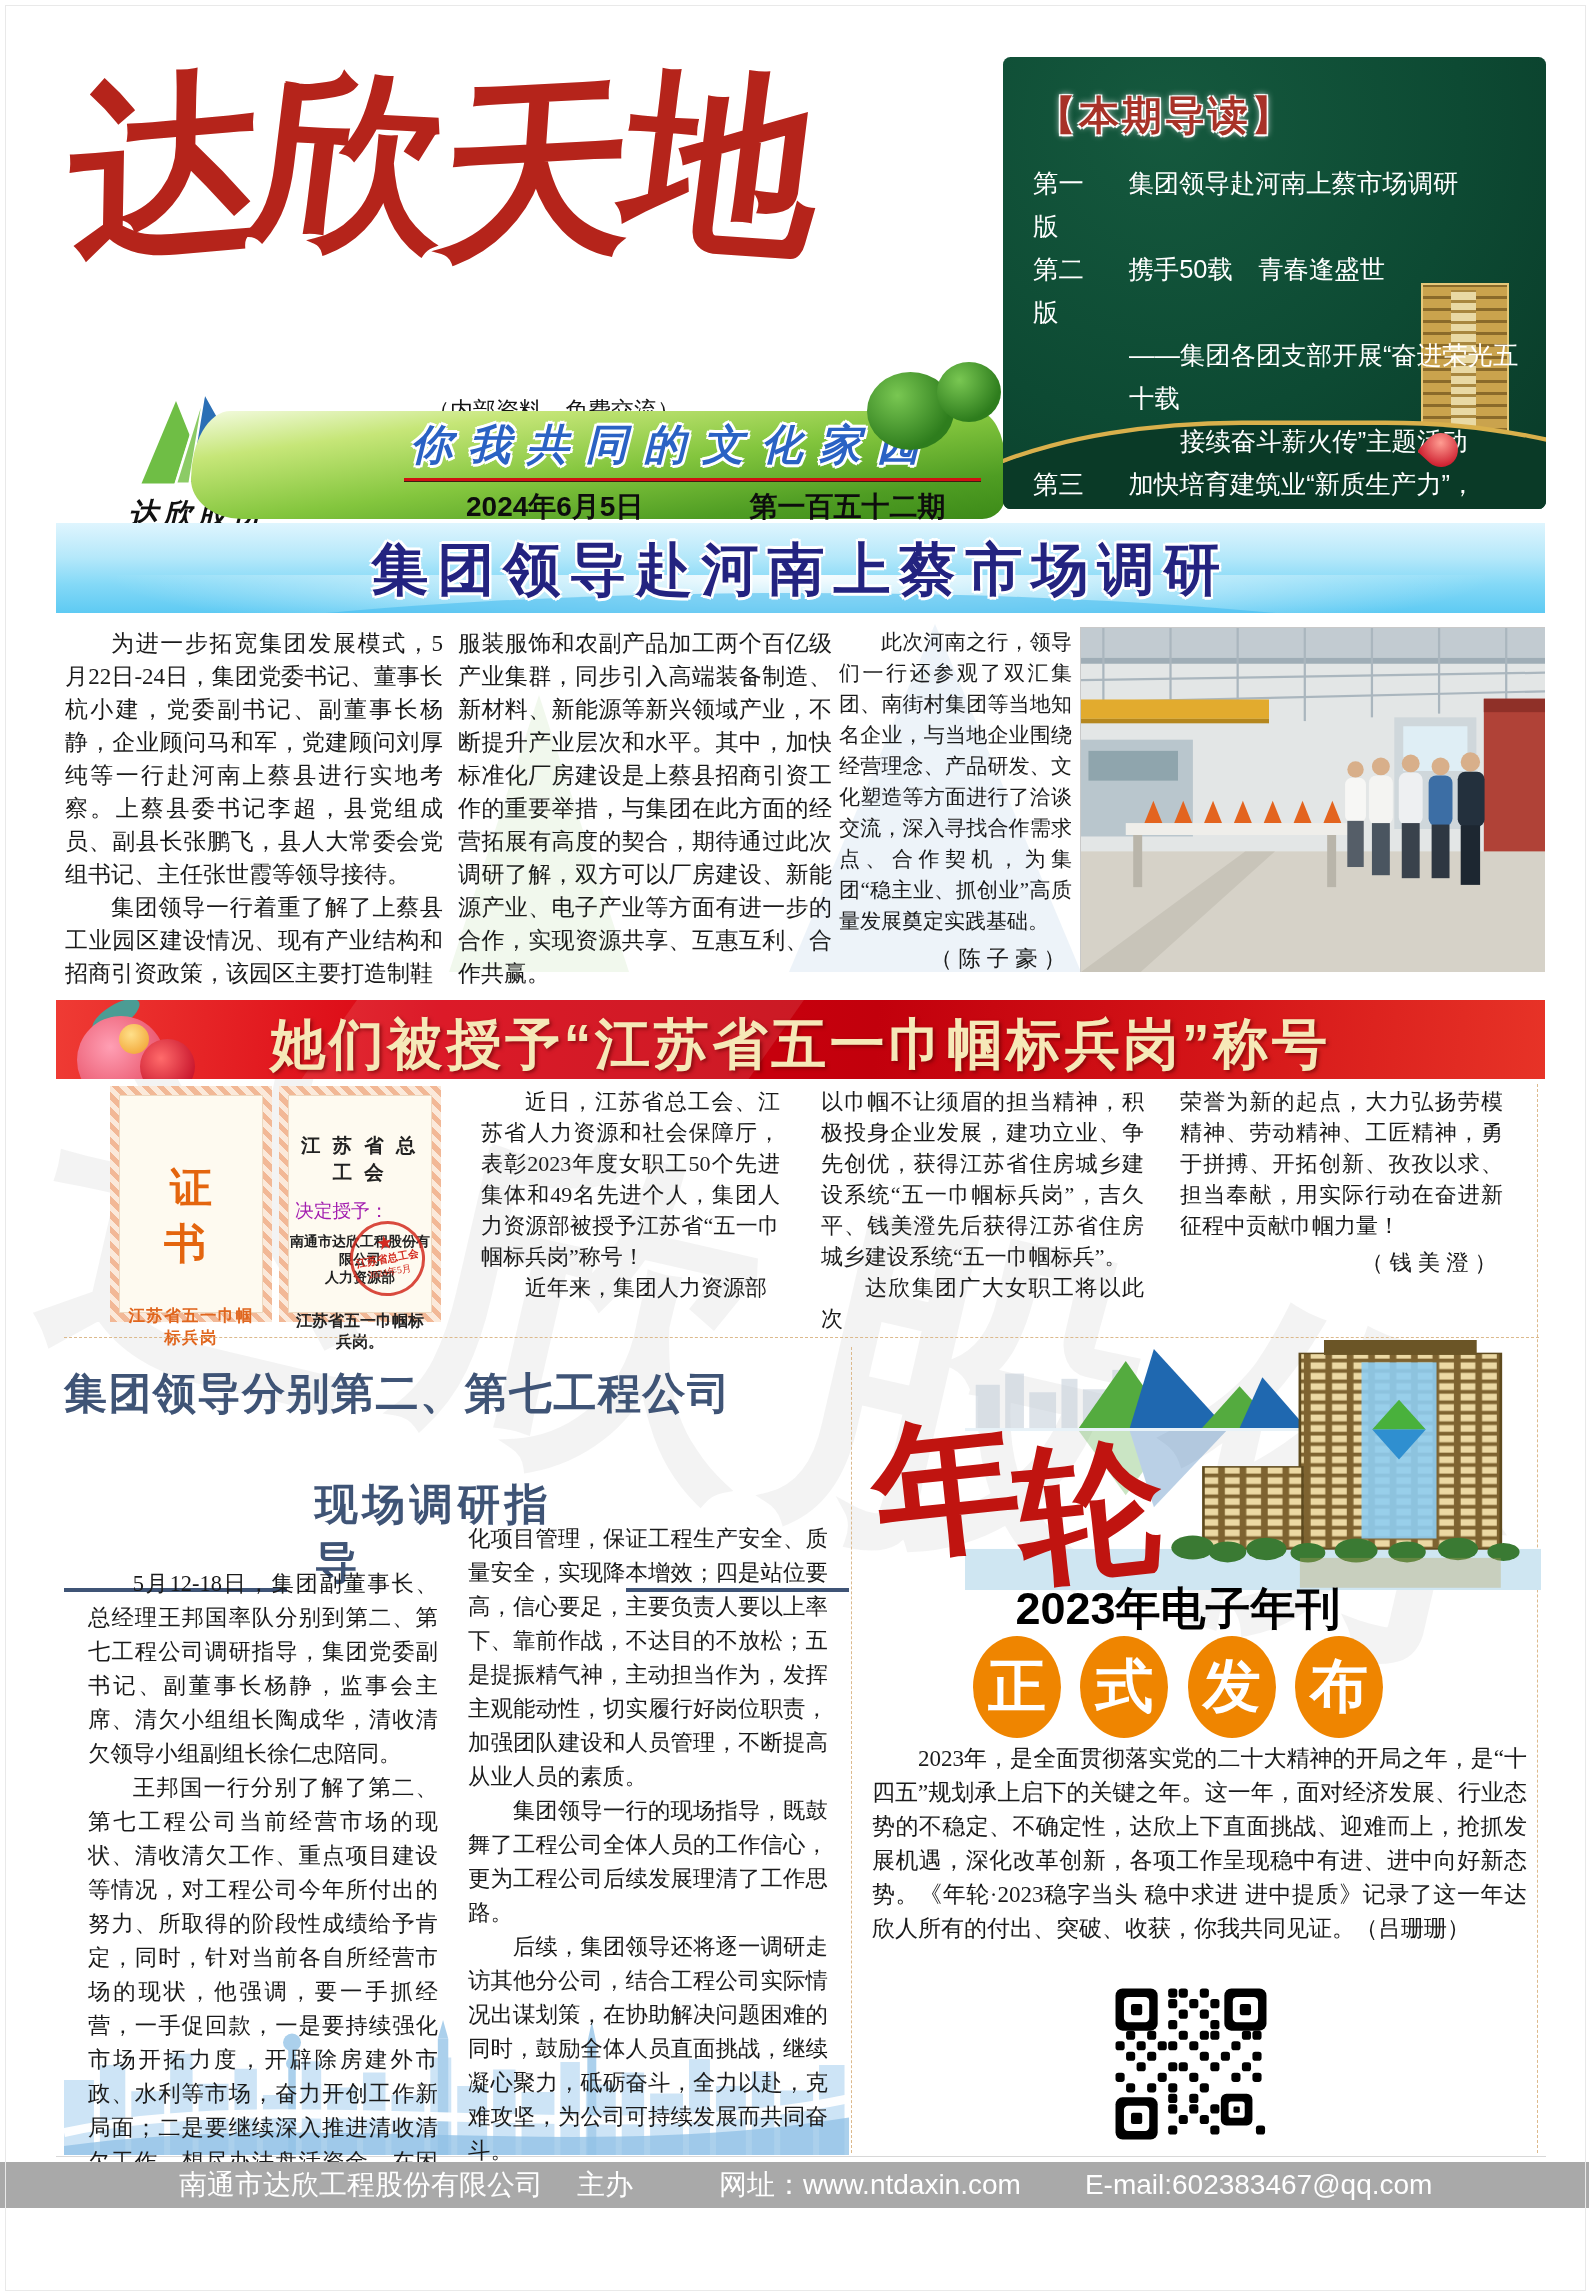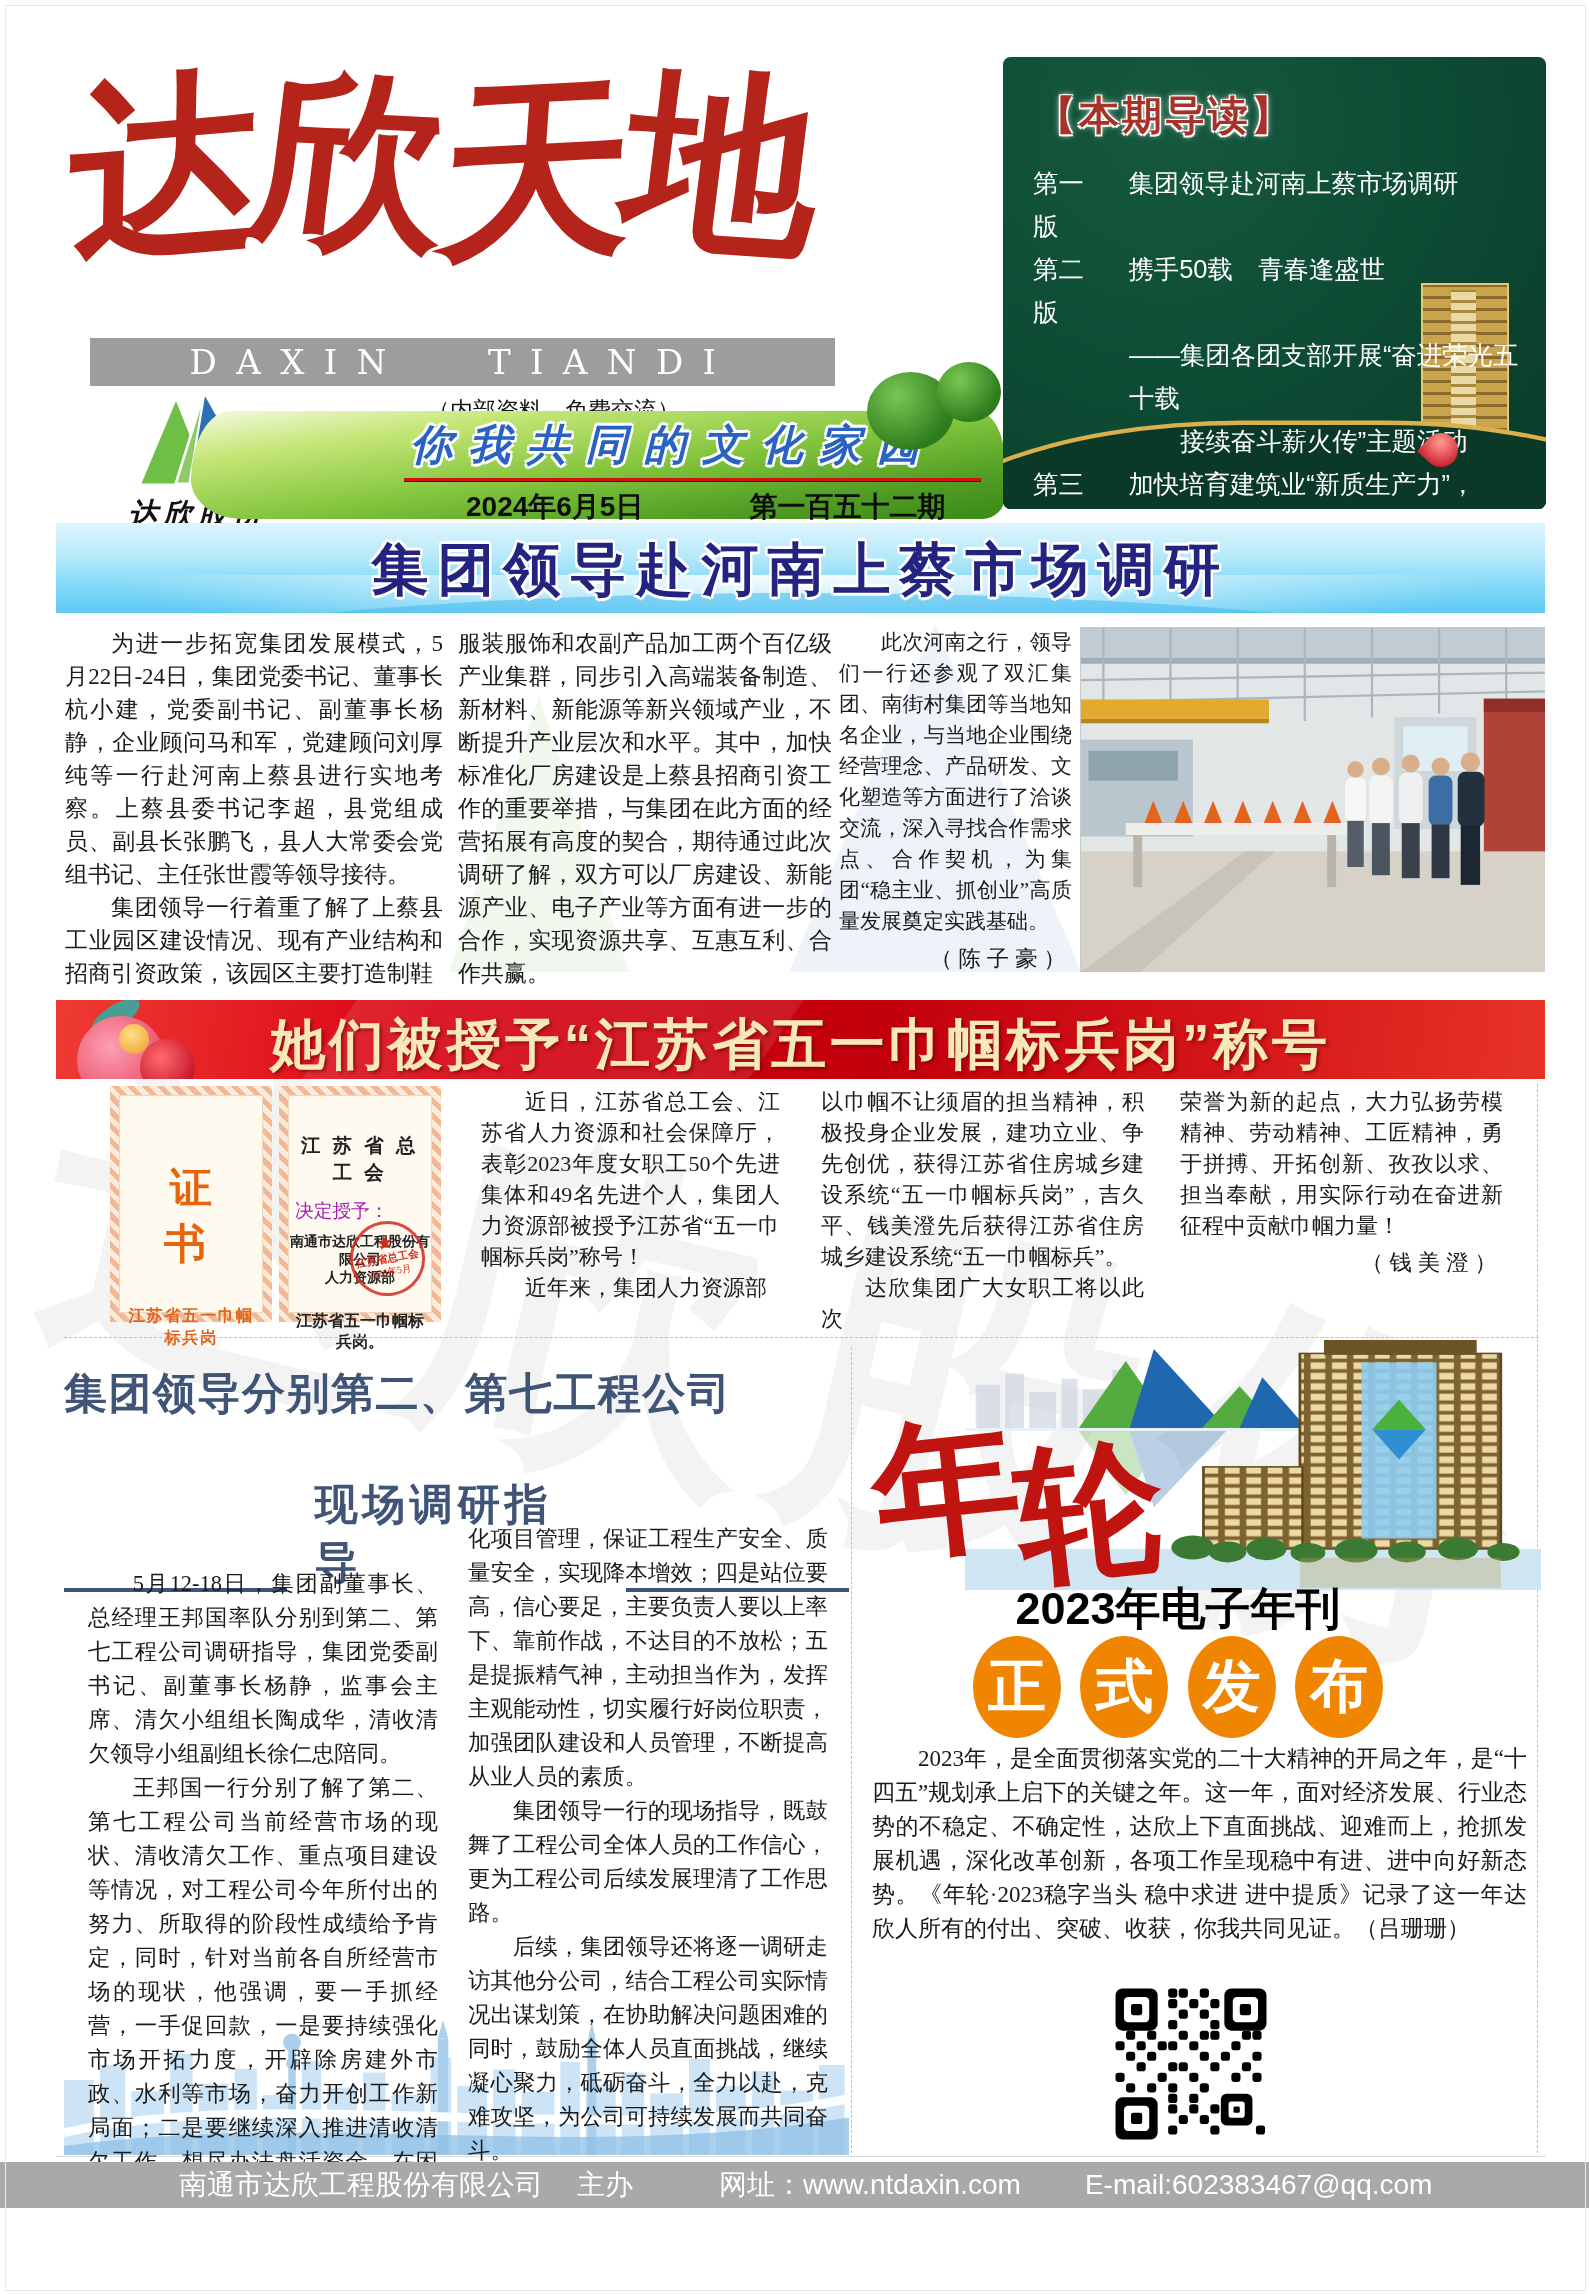--- a/index.html
+++ b/index.html
@@ -173,23 +173,20 @@
 </style>
 </head>
 <body>
 
 <div class="page">
   <div class="frame"></div>
   <div class="watermark">达欣股份</div>
 
   <div class="m-title">
     <span class="mc0">达</span><span class="mc1">欣</span><span class="mc2">天</span><span class="mc3">地</span>
-  </div>
-  <div class="m-pinyin">
-    <span>DAXIN TIANDI</span>
   </div>
   <div class="m-note">（内部资料　免费交流）</div>
 
   <div class="logo">
     <svg width="120" height="99" viewBox="0 0 160 132">
       <path d="M52,16 L96,126 L6,126 Z" fill="#6fbe45"></path>
       <path d="M90,4 L158,126 L52,126 Z" fill="#2b6fb5" stroke="#ffffff" stroke-width="4"></path>
       <path d="M90,4 L70,126 L52,126 Z" fill="#8ccb66" stroke="#ffffff" stroke-width="3"></path>
     </svg>
     <div class="logo-text">达欣股份</div>

